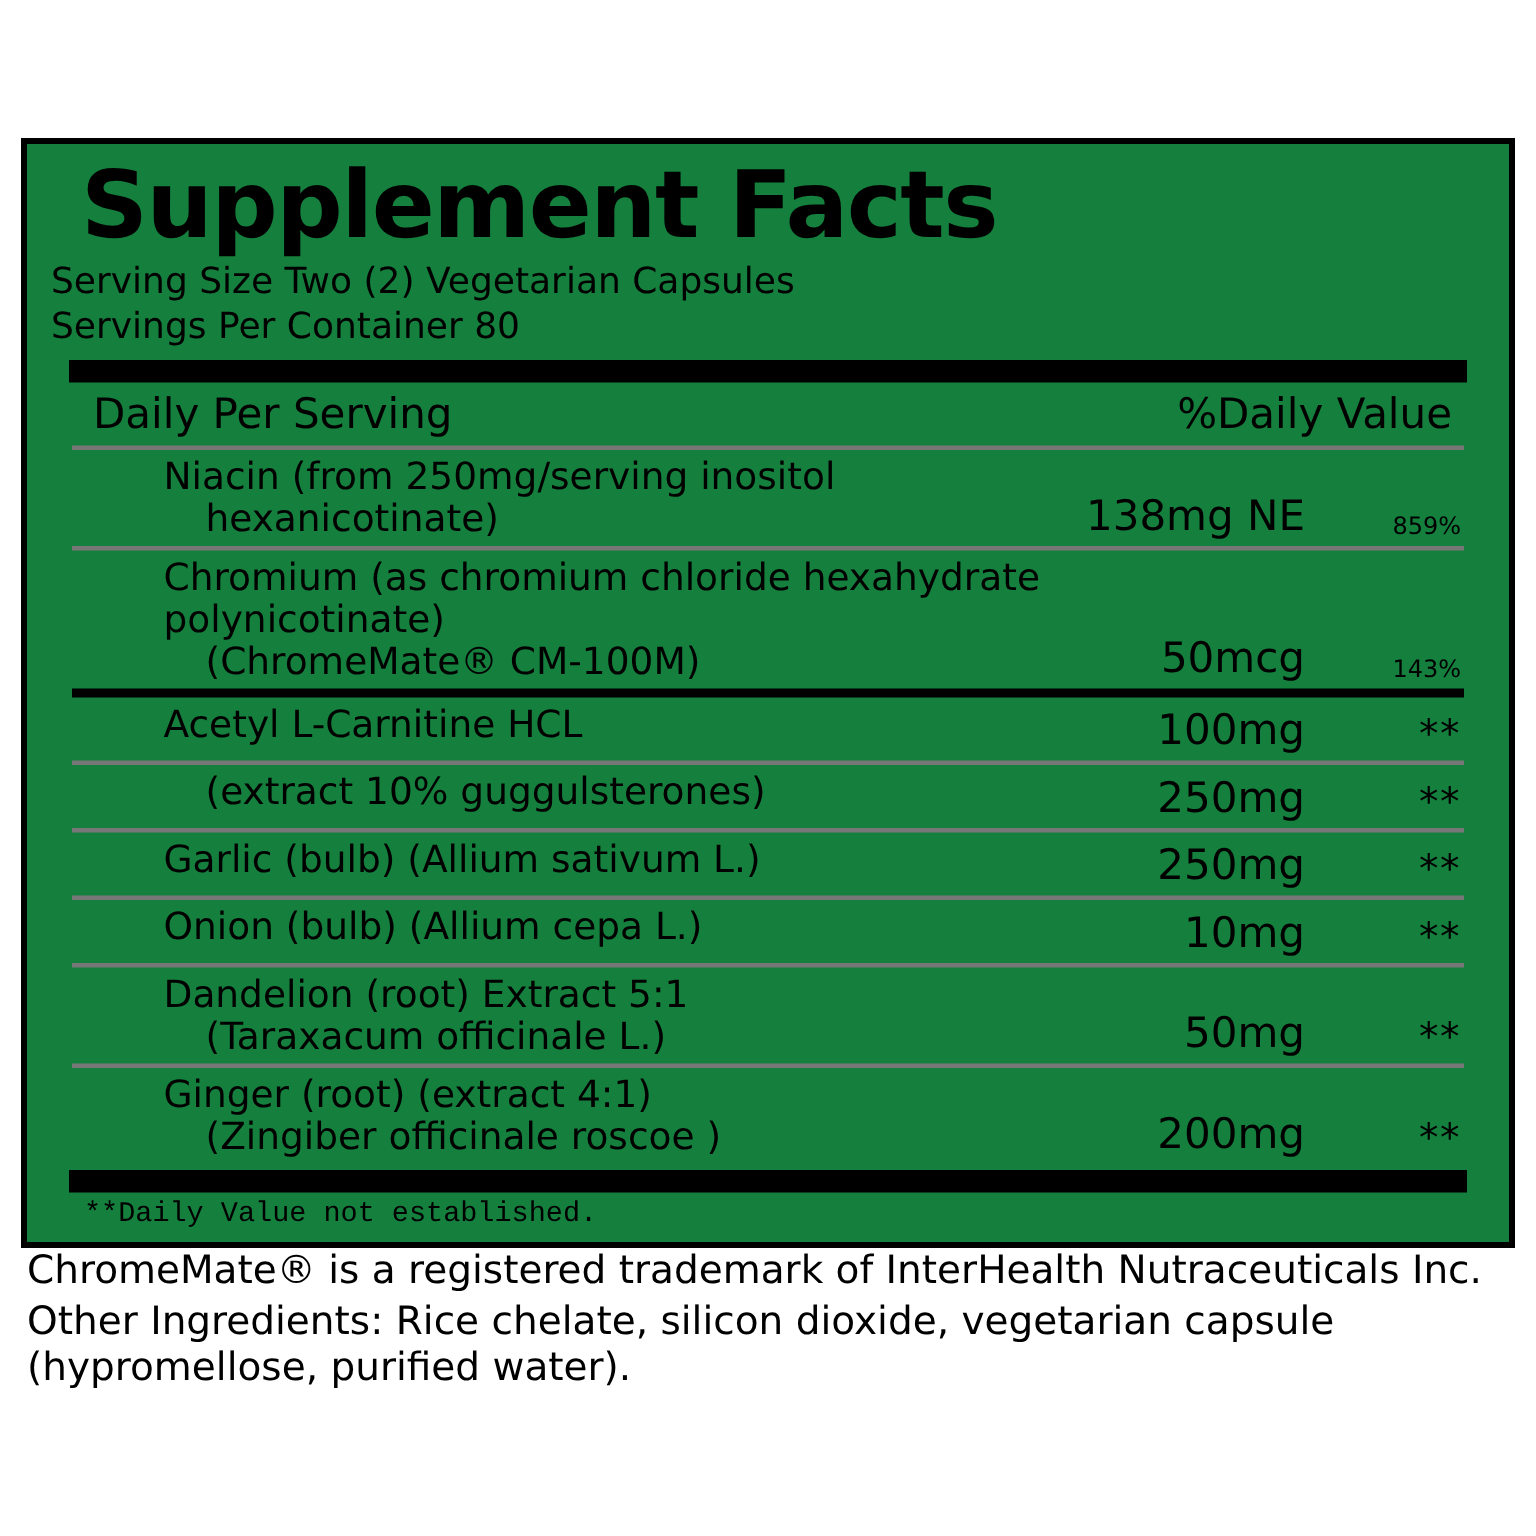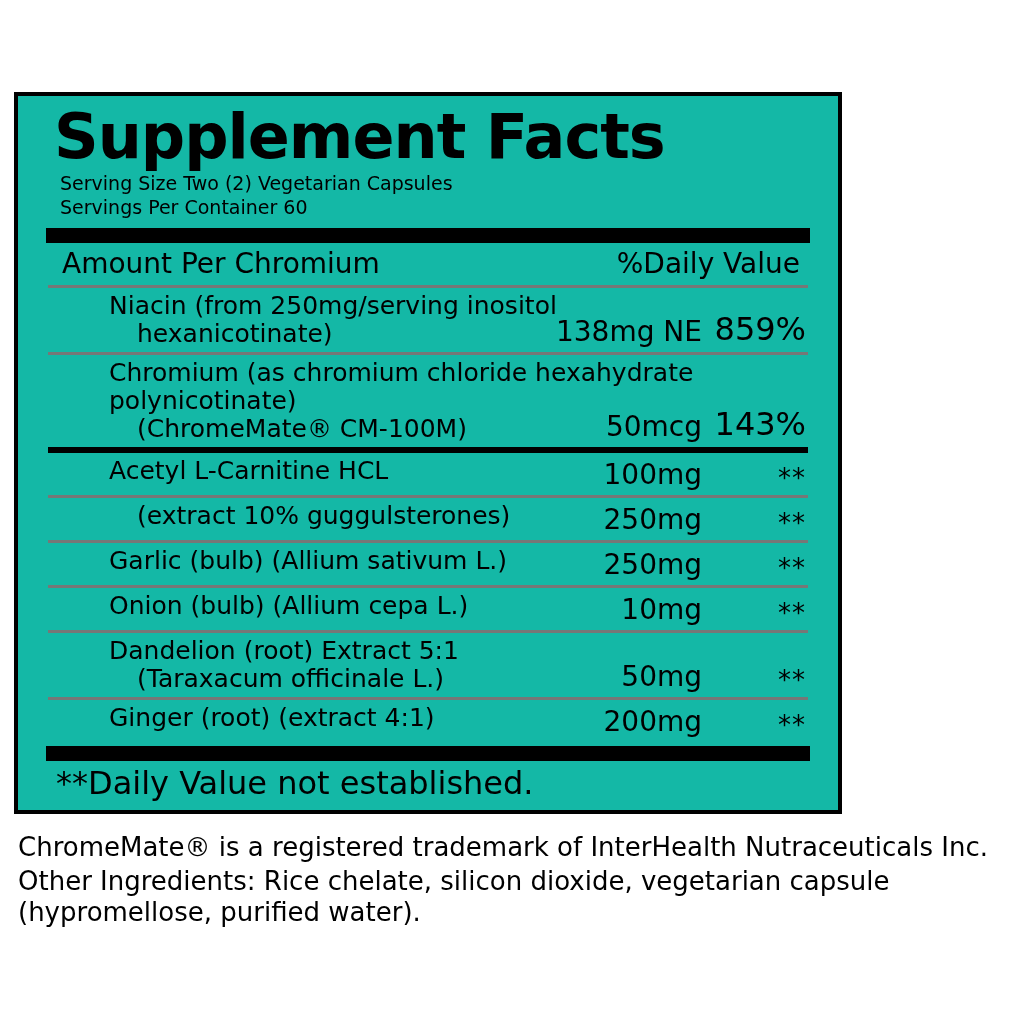--- a/index.html
+++ b/index.html
@@ -11,40 +11,39 @@
     width: 1024px;
     height: 1024px;
     font-family: "DejaVu Sans", sans-serif;
     color: #000000;
     overflow: hidden;
   }
   .panel {
     position: absolute;
     left: 14px;
     top: 92px;
-    width: 828px;
+    width: 996px;
     box-sizing: border-box;
     border: 4px solid #000;
-    background: #14b8a6;
+    background: #15803d;
     padding: 4px 0 6px 0;
   }
   .inner {
     padding: 0 16px;
   }
   .title {
     font-size: 62px;
     font-weight: bold;
     letter-spacing: -1px;
     line-height: 1.0;
     margin: 6px 0 4px 20px;
   }
   .subline {
-    font-size: 19px;
+    font-size: 24px;
     line-height: 1.25;
-    margin-left: 26px;
     white-space: nowrap;
   }
   .rule-thick {
     height: 15px;
     background: #000;
     margin: 8px 12px 0 12px;
   }
   .rule-thick.bottom {
     margin-top: 4px;
   }
@@ -79,21 +78,21 @@
     right: 120px;
     bottom: 4px;
     font-size: 28px;
     text-align: right;
     white-space: nowrap;
   }
   .row .dv {
     position: absolute;
     right: 16px;
     bottom: 4px;
-    font-size: 32px;
+    font-size: 16px;
     text-align: right;
     white-space: nowrap;
     width: 96px;
   }
   .row .dv.stars {
     bottom: 2px;
     font-size: 26px;
     letter-spacing: 1px;
   }
   .header-row {
@@ -103,22 +102,23 @@
   .header-row .left {
     font-size: 28px;
   }
   .header-row .right {
     position: absolute;
     right: 22px;
     top: 4px;
     font-size: 28px;
   }
   .footnote {
-    font-size: 32px;
+    font-size: 19px;
     padding: 3px 14px 2px 22px;
+    font-family: Liberation Mono, monospace;
   }
   .other {
     position: absolute;
     left: 18px;
     top: 832px;
     width: 990px;
     font-size: 26px;
     line-height: 1.22;
   }
   .other p {
@@ -127,26 +127,26 @@
 </style>
 </head>
 <body>
 
 <div class="panel">
   <div class="inner">
 
     <div class="title">Supplement Facts</div>
 
     <div class="subline">Serving Size Two (2) Vegetarian Capsules</div>
-    <div class="subline">Servings Per Container 60</div>
+    <div class="subline">Servings Per Container 80</div>
 
     <div class="rule-thick"></div>
 
     <div class="header-row">
-      <span class="left">Amount Per Chromium</span>
+      <span class="left">Daily Per Serving</span>
       <span class="right">%Daily Value</span>
     </div>
 
     <div class="rule-thin"></div>
 
     <div class="row">
       <span class="name">
         <span>Niacin (from 250mg/serving inositol</span>
         <span class="indent">hexanicotinate)</span>
       </span>
@@ -214,20 +214,21 @@
       </span>
       <span class="amount">50mg</span>
       <span class="dv stars">**</span>
     </div>
 
     <div class="rule-thin"></div>
 
     <div class="row">
       <span class="name">
         <span>Ginger (root) (extract 4:1)</span>
+        <span class="indent">(Zingiber officinale roscoe )</span>
       </span>
       <span class="amount">200mg</span>
       <span class="dv stars">**</span>
     </div>
 
     <div class="rule-thick bottom"></div>
 
     <div class="footnote">**Daily Value not established.</div>
 
   </div>

